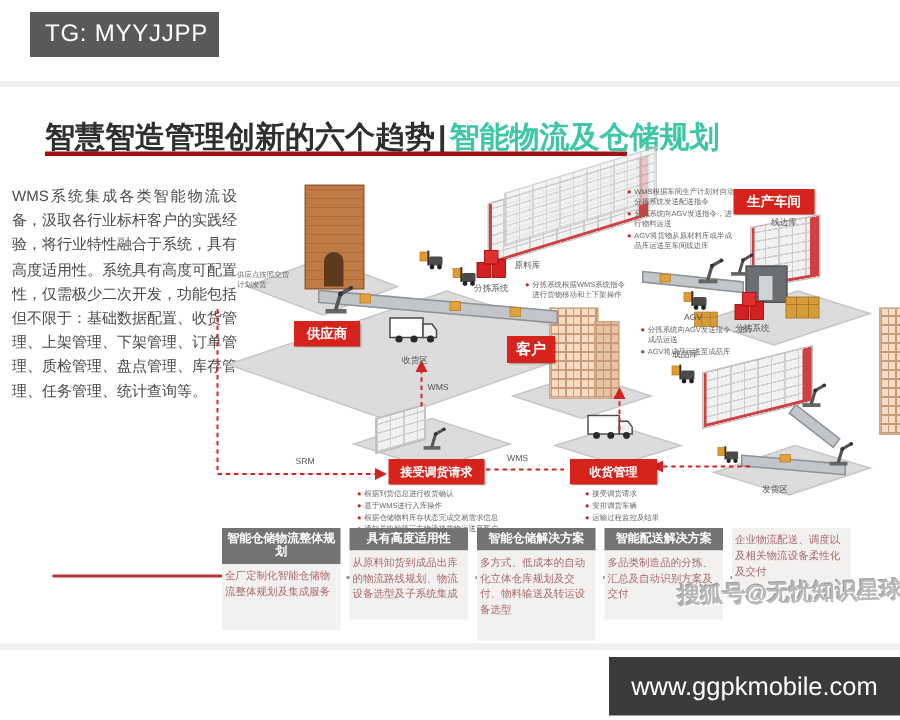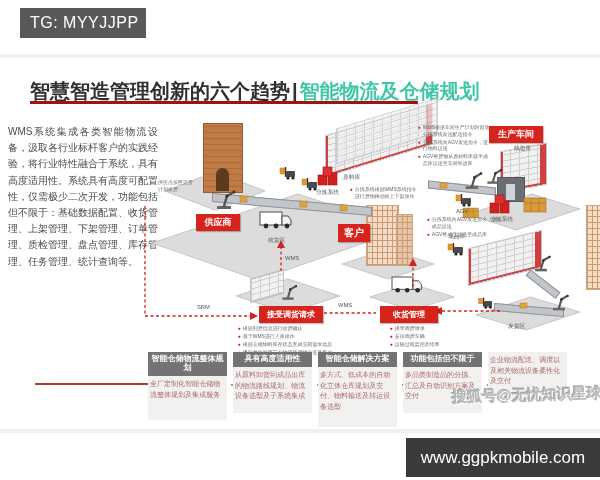--- a/index.html
+++ b/index.html
@@ -335,21 +335,21 @@
           <div class="in">从原料卸货到成品出库的物流路线规划、物流设备选型及子系统集成</div>
         </div>
     </div>
     <div class="sol">
       <div class="hd">智能仓储解决方案</div>
       <div class="bd">
           <div class="in">多方式、低成本的自动化立体仓库规划及交付、物料输送及转运设备选型</div>
         </div>
     </div>
     <div class="sol">
-      <div class="hd">功能包括但不限于</div>
+      <div class="hd">智能配送解决方案</div>
       <div class="bd">
           <div class="in">多品类制造品的分拣、汇总及自动识别方案及交付</div>
         </div>
     </div>
     <div class="sol">
       <div class="bd">
           <div class="in">企业物流配送、调度以及相关物流设备柔性化及交付</div>
         </div>
     </div>
   </div>

